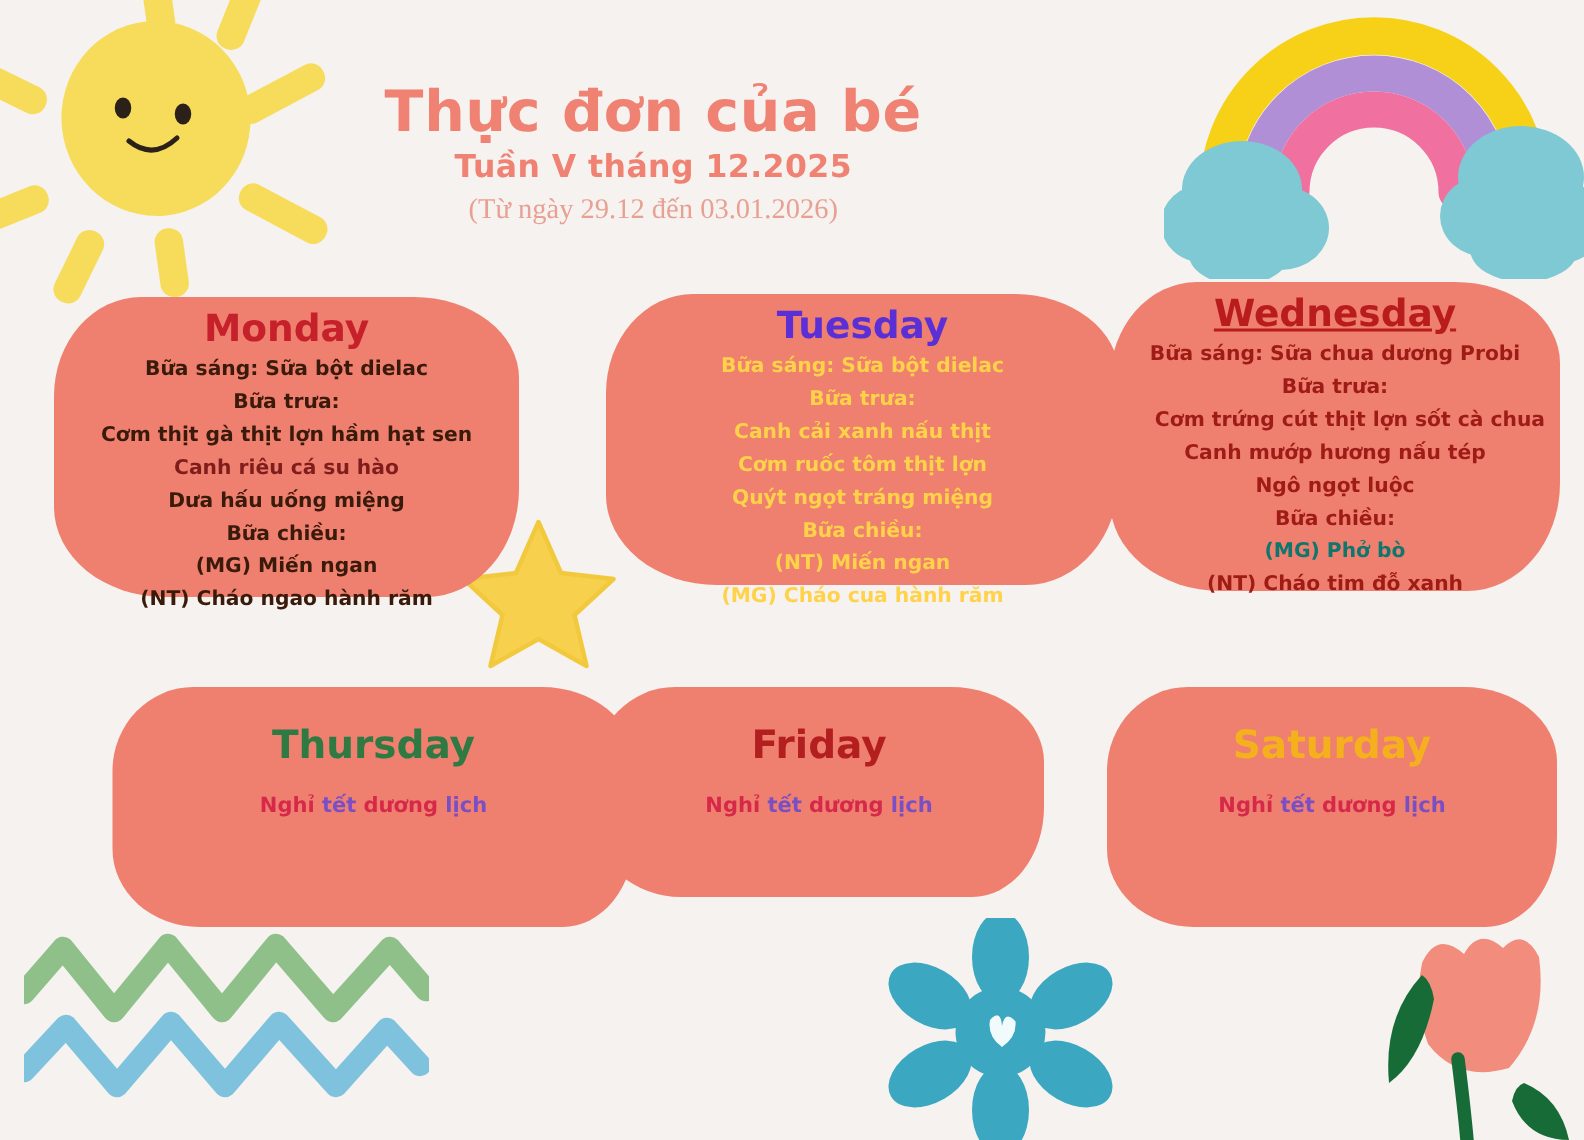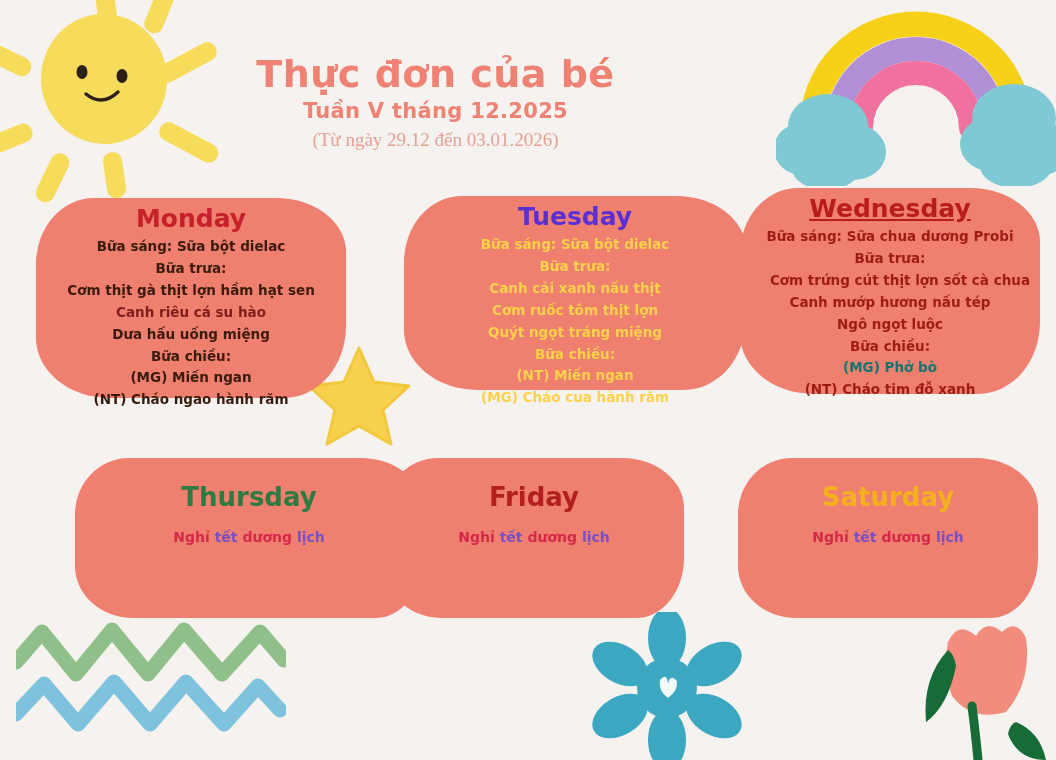--- a/index.html
+++ b/index.html
@@ -112,21 +112,21 @@
     white-space: nowrap;
   }
 
   
   #card-monday    { left: 36px;  top: 198px; width: 310px; height: 200px; }
   #card-tuesday   { left: 404px; top: 196px; width: 342px; height: 194px; }
   #card-wednesday { left: 740px; top: 188px; width: 300px; height: 206px; }
 
   
   #card-thursday  { left: 54px;  top: 458px; width: 348px; height: 160px; margin-left: 21px; }
-  #card-friday    { left: 384px; top: 458px; width: 300px; height: 160px; }
+  #card-friday    { left: 396px; top: 458px; width: 300px; height: 140px; }
   #card-saturday  { left: 738px; top: 458px; width: 300px; height: 160px; }
 
   #card-thursday .blob,
   #card-friday .blob,
   #card-saturday .blob {
     border-radius: 54px 62px 48px 58px / 56px 50px 60px 52px;
   }
   #card-thursday .day-name,
   #card-friday .day-name,
   #card-saturday .day-name {

